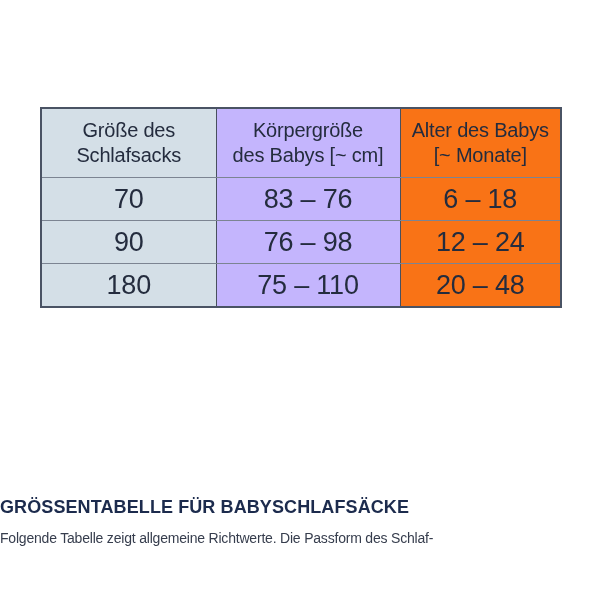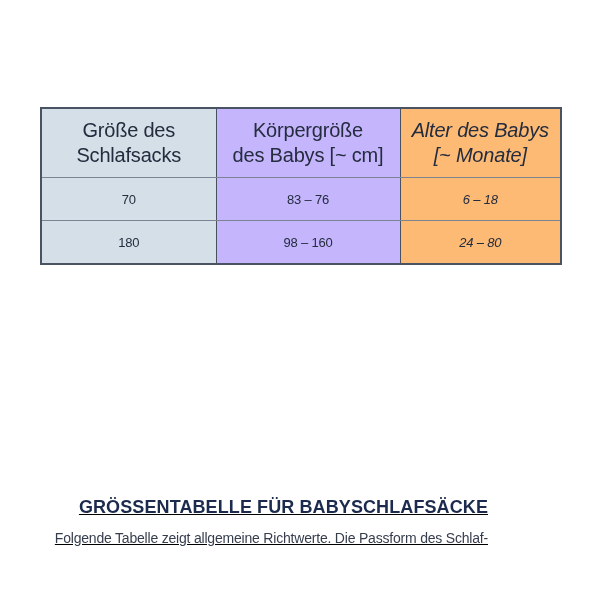--- a/index.html
+++ b/index.html
@@ -40,34 +40,33 @@
     letter-spacing: -0.2px;
   }
   table.size-table th {
     height: 68px;
     font-size: 20px;
     line-height: 25px;
     white-space: pre-line;
   }
   table.size-table td {
     height: 42px;
-    font-size: 13px;
+    font-size: 27px;
   }
   .col-bg-1 { background: #d4dfe7; }
   .col-bg-2 { background: #c4b5fd; }
-  .col-bg-3 { background: #fdba74; font-style: italic; }
+  .col-bg-3 { background: #f97316; }
 
   
   .caption {
     position: absolute;
     left: 0;
     top: 496px;
     width: 488px;
-    text-align: right;
-    text-decoration: underline;
+    text-align: left;
   }
   .caption-title {
     margin: 0;
     font-size: 18px;
     line-height: 22px;
     font-weight: 700;
     letter-spacing: 0.1px;
     color: #1c2b4d;
   }
   .caption-note {
@@ -99,23 +98,28 @@
 [~ Monate]</th>
       </tr>
     </thead>
     <tbody>
       <tr>
         <td class="col-bg-1">70</td>
         <td class="col-bg-2">83 – 76</td>
         <td class="col-bg-3">6 – 18</td>
       </tr>
       <tr>
+        <td class="col-bg-1">90</td>
+        <td class="col-bg-2">76 – 98</td>
+        <td class="col-bg-3">12 – 24</td>
+      </tr>
+      <tr>
         <td class="col-bg-1">180</td>
-        <td class="col-bg-2">98 – 160</td>
-        <td class="col-bg-3">24 – 80</td>
+        <td class="col-bg-2">75 – 110</td>
+        <td class="col-bg-3">20 – 48</td>
       </tr>
     </tbody>
   </table>
 
   <div class="caption">
     <h2 class="caption-title">GRÖSSENTABELLE FÜR BABYSCHLAFSÄCKE</h2>
     <p class="caption-note"><span>Folgende Tabelle zeigt allgemeine Richtwerte. Die Passform des Schlaf-</span><br></p>
   </div>
 
 </div>

